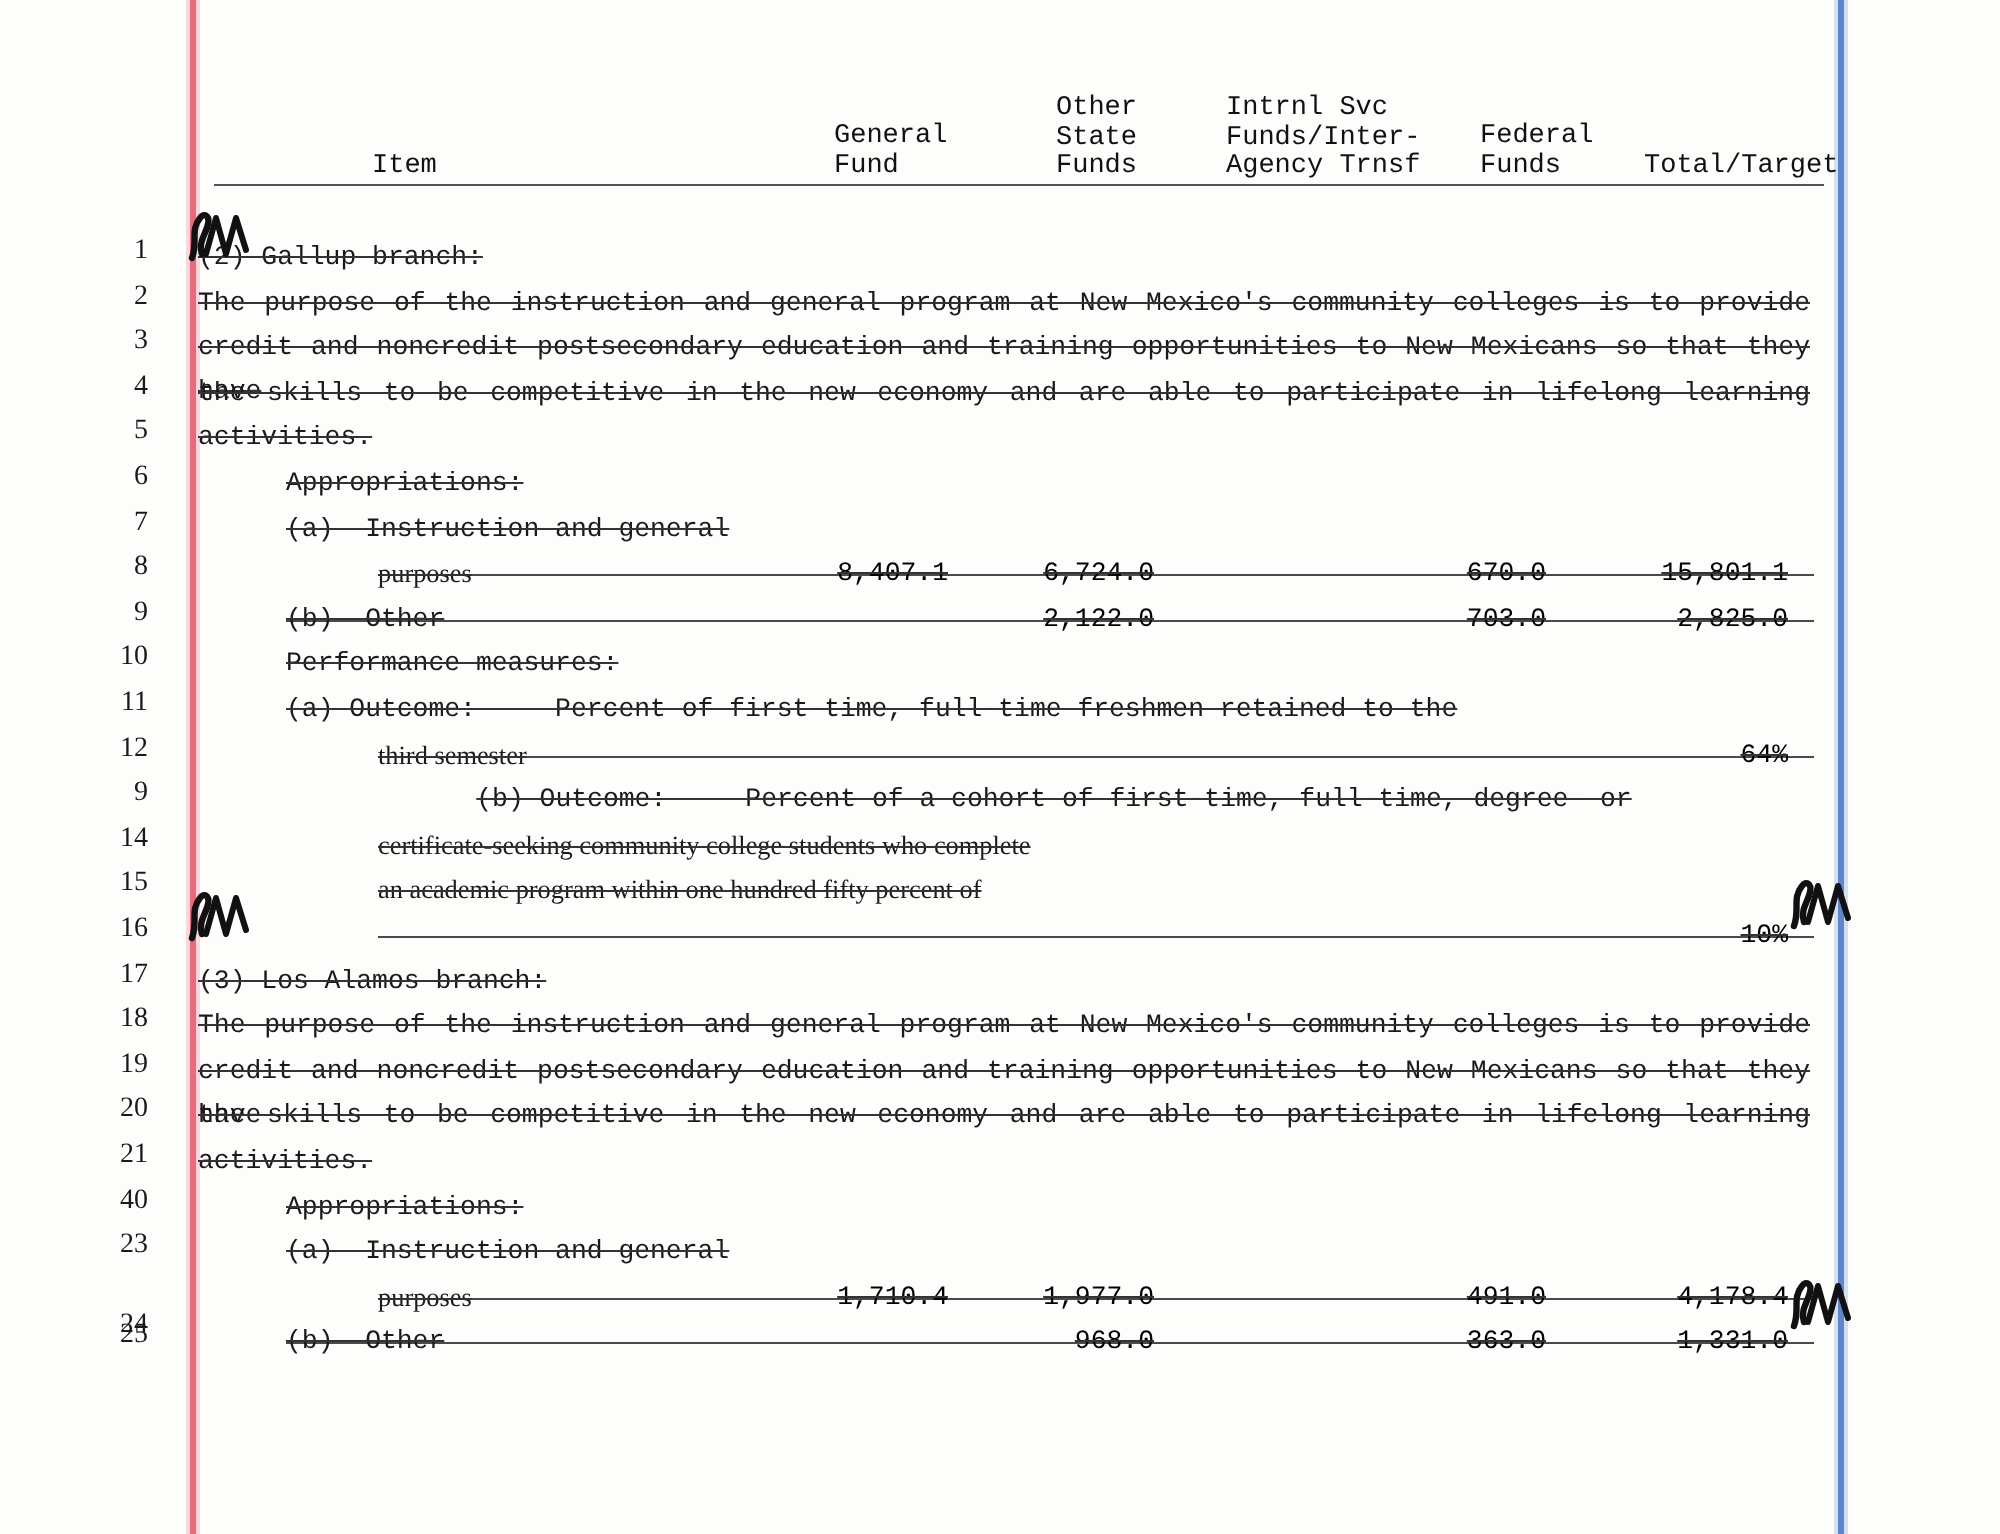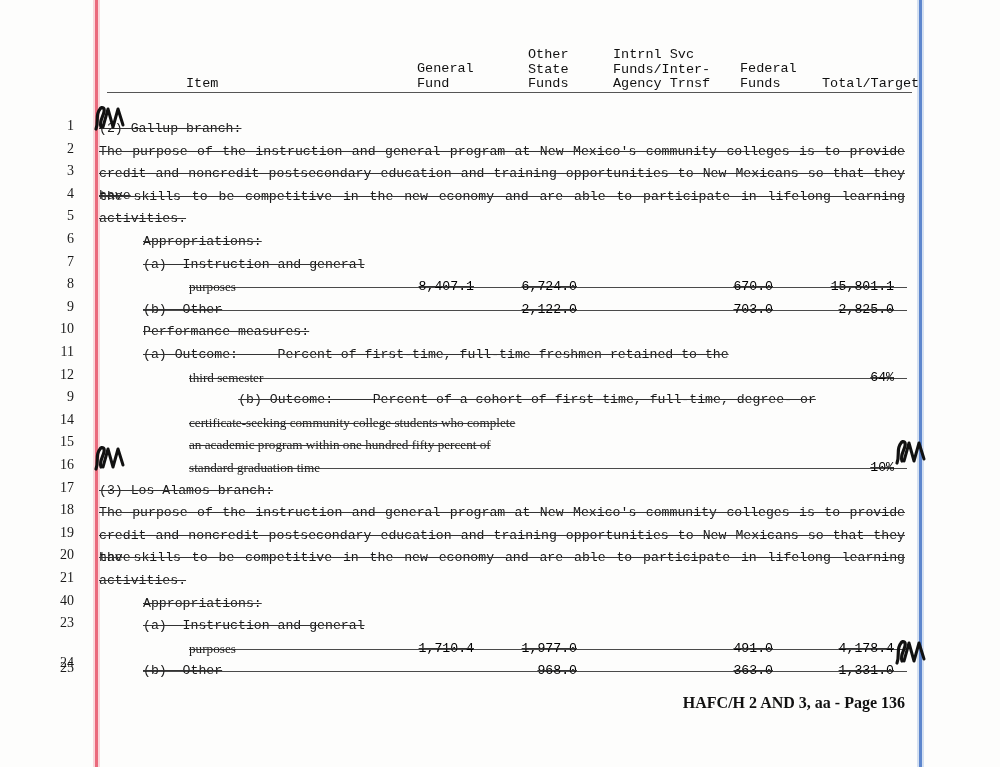--- a/index.html
+++ b/index.html
@@ -221,21 +221,21 @@
       <div class="row" style="top: 231px;"><span class="txt ind1">Appropriations:</span></div>
       <div class="row" style="top: 253.6px;"><span class="txt ind1">(a)  Instruction and general</span></div>
       <div class="row" style="top: 276.2px;"><div class="leader" style="left: 90px; width: 718px;"></div><span class="txt ind3">purposes</span><div class="num col-gf">8,407.1</div><div class="num col-osf">6,724.0</div><div class="num col-ff">670.0</div><div class="num col-tt">15,801.1</div></div>
       <div class="row" style="top: 298.8px;"><div class="leader" style="left: 44px; width: 764px;"></div><span class="txt ind1">(b)  Other</span><div class="num col-osf">2,122.0</div><div class="num col-ff">703.0</div><div class="num col-tt">2,825.0</div></div>
       <div class="row" style="top: 321.4px;"><span class="txt ind1">Performance measures:</span></div>
       <div class="row" style="top: 344px;"><span class="txt ind1">(a) Outcome:     Percent of first-time, full-time freshmen retained to the</span></div>
       <div class="row" style="top: 366.6px;"><div class="leader" style="left: 90px; width: 718px;"></div><span class="txt ind3">third semester</span><div class="num col-tt">64%</div></div>
       <div class="row" style="top: 389.2px; text-align: center;"><span class="txt ind1">(b) Outcome:     Percent of a cohort of first-time, full-time, degree- or</span></div>
       <div class="row" style="top: 411.8px;"><span class="txt ind3">certificate-seeking community college students who complete</span></div>
       <div class="row" style="top: 434.4px;"><span class="txt ind3">an academic program within one hundred fifty percent of</span></div>
-      <div class="row" style="top: 457px;"><div class="leader" style="left: 90px; width: 718px;"></div><span class="txt ind3">standard graduation time</span><div class="num col-tt">10%</div></div>
+      <div class="row" style="top: 457px;"><div class="leader" style="left: 90px; width: 718px;"></div><div class="num col-tt">10%</div></div>
       <div class="row" style="top: 479.6px;"><span class="txt">(3) Los Alamos branch:</span></div>
       <div class="row just" style="top: 502.2px;"><span class="txt">The purpose of the instruction and general program at New Mexico's community colleges is to provide</span></div>
       <div class="row just" style="top: 524.8px;"><span class="txt">credit and noncredit postsecondary education and training opportunities to New Mexicans so that they have</span></div>
       <div class="row just" style="top: 547.4px;"><span class="txt">the skills to be competitive in the new economy and are able to participate in lifelong learning</span></div>
       <div class="row" style="top: 570px;"><span class="txt">activities.</span></div>
       <div class="row" style="top: 592.6px;"><span class="txt ind1">Appropriations:</span></div>
       <div class="row" style="top: 615.2px;"><span class="txt ind1">(a)  Instruction and general</span></div>
       <div class="row" style="top: 637.8px;"><div class="leader" style="left: 90px; width: 718px;"></div><span class="txt ind3">purposes</span><div class="num col-gf">1,710.4</div><div class="num col-osf">1,977.0</div><div class="num col-ff">491.0</div><div class="num col-tt">4,178.4</div></div>
       <div class="row" style="top: 660.4px;"><div class="leader" style="left: 44px; width: 764px;"></div><span class="txt ind1">(b)  Other</span><div class="num col-osf">968.0</div><div class="num col-ff">363.0</div><div class="num col-tt">1,331.0</div></div>
     </div>
@@ -259,14 +259,13 @@
         </svg>
       </div>
       <div class="mark" style="left: 893px; top: 637px;">
         <svg width="34" height="30" viewBox="0 0 34 30">
           <path d="M4 26 C7 18, 3 12, 8 6 C10 3, 13 5, 12 9 C11 14, 7 18, 9 24" stroke="#111" stroke-width="3.2" fill="none" stroke-linecap="round"></path>
           <path d="M11 24 L16 6 L21 24 L26 6 L31 22" stroke="#111" stroke-width="3" fill="none" stroke-linecap="round" stroke-linejoin="round"></path>
         </svg>
       </div>
     </div>
 
-  <div class="footer">HAFC/H 2 AND 3, aa - Page 136</div>
 </div>
 
 </body></html>

